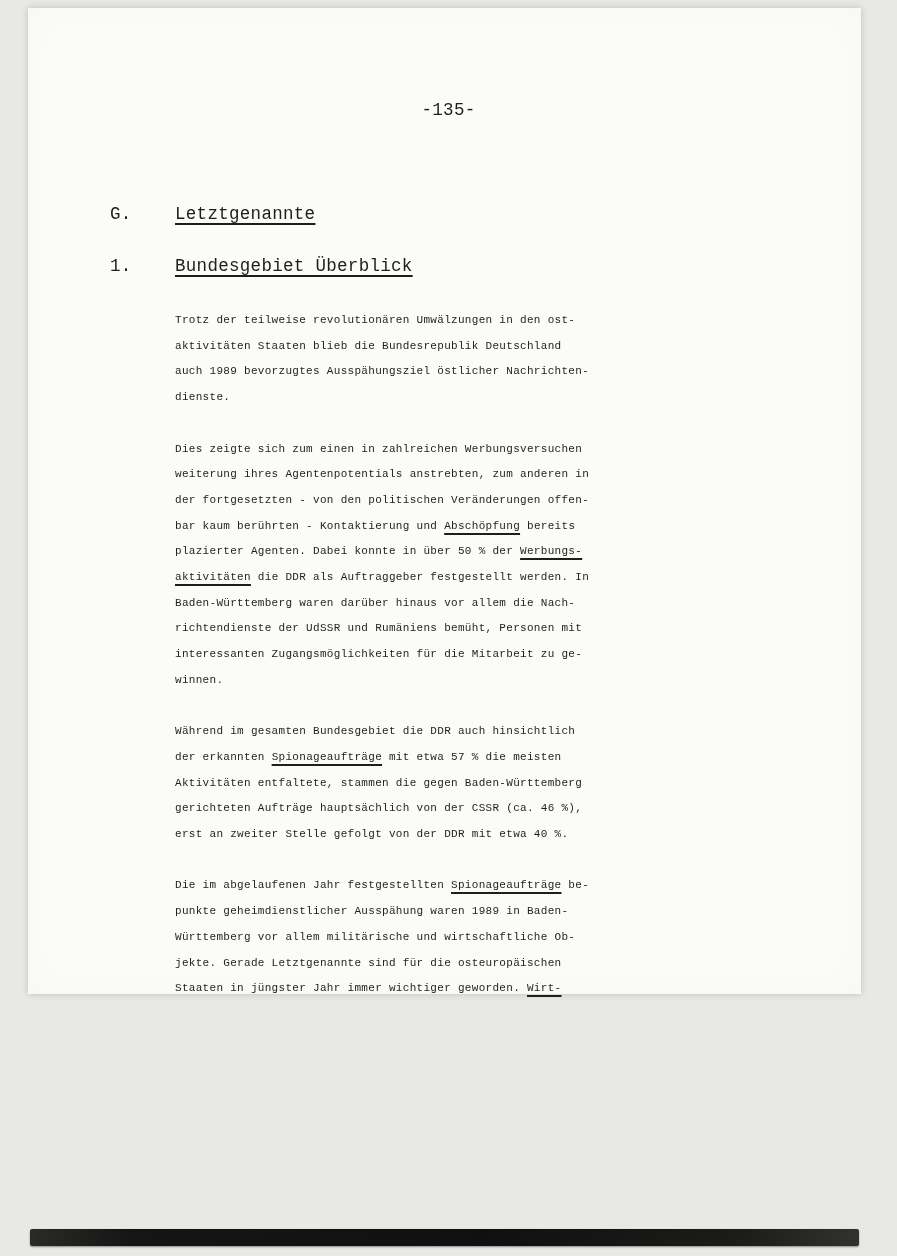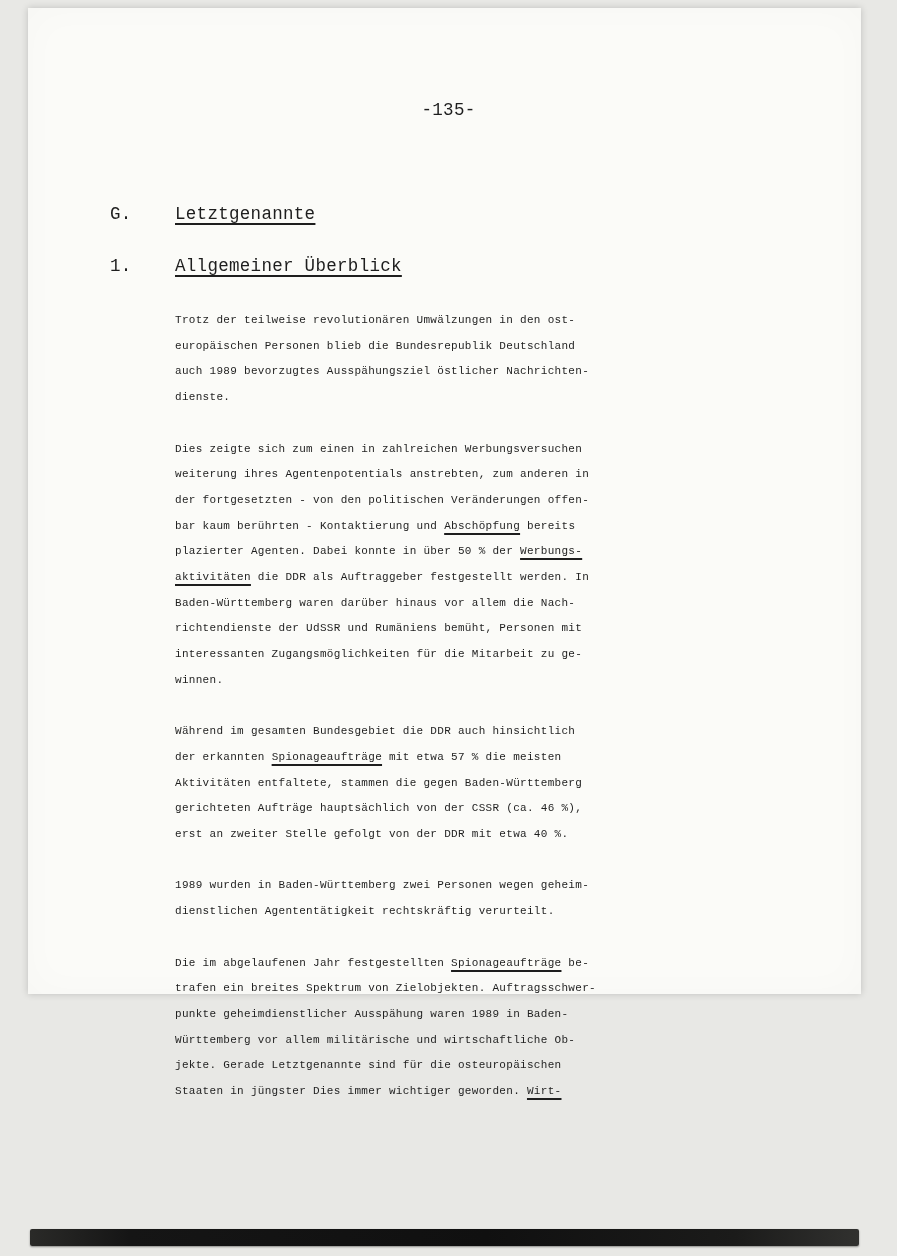--- a/index.html
+++ b/index.html
@@ -82,27 +82,27 @@
 
   <div class="page-number">-135-</div>
 
   <div class="heading-row" style="top:202px">
     <span class="label">G.</span>
     <span class="title">Letztgenannte</span>
   </div>
 
   <div class="heading-row" style="top:254px">
     <span class="label">1.</span>
-    <span class="title">Allgemeiner Überblick</span>
+    <span class="title">Bundesgebiet Überblick</span>
   </div>
 
   <div id="paragraphs" class="body-text">
       <div class="paragraph">
         <div class="line"><span>Trotz der teilweise revolutionären Umwälzungen in den ost-</span></div>
-        <div class="line"><span>europäischen Personen blieb die Bundesrepublik Deutschland</span></div>
+        <div class="line"><span>aktivitäten Staaten blieb die Bundesrepublik Deutschland</span></div>
         <div class="line"><span>auch 1989 bevorzugtes Ausspähungsziel östlicher Nachrichten-</span></div>
         <div class="line"><span>dienste.</span></div>
       </div>
       <div class="paragraph">
         <div class="line"><span>Dies zeigte sich zum einen in zahlreichen Werbungsversuchen</span></div>
         <div class="line"><span>weiterung ihres Agentenpotentials anstrebten, zum anderen in</span></div>
         <div class="line"><span>der fortgesetzten - von den politischen Veränderungen offen-</span></div>
         <div class="line"><span>bar kaum berührten - Kontaktierung und </span><span class="u">Abschöpfung</span><span> bereits</span></div>
         <div class="line"><span>plazierter Agenten. Dabei konnte in über 50 % der </span><span class="u">Werbungs-</span></div>
         <div class="line"><span class="u">aktivitäten</span><span> die DDR als Auftraggeber festgestellt werden. In</span></div>
@@ -112,28 +112,23 @@
         <div class="line"><span>winnen.</span></div>
       </div>
       <div class="paragraph">
         <div class="line"><span>Während im gesamten Bundesgebiet die DDR auch hinsichtlich</span></div>
         <div class="line"><span>der erkannten </span><span class="u">Spionageaufträge</span><span> mit etwa 57 % die meisten</span></div>
         <div class="line"><span>Aktivitäten entfaltete, stammen die gegen Baden-Württemberg</span></div>
         <div class="line"><span>gerichteten Aufträge hauptsächlich von der CSSR (ca. 46 %),</span></div>
         <div class="line"><span>erst an zweiter Stelle gefolgt von der DDR mit etwa 40 %.</span></div>
       </div>
       <div class="paragraph">
-        <div class="line"><span>1989 wurden in Baden-Württemberg zwei Personen wegen geheim-</span></div>
-        <div class="line"><span>dienstlichen Agententätigkeit rechtskräftig verurteilt.</span></div>
-      </div>
-      <div class="paragraph">
         <div class="line"><span>Die im abgelaufenen Jahr festgestellten </span><span class="u">Spionageaufträge</span><span> be-</span></div>
-        <div class="line"><span>trafen ein breites Spektrum von Zielobjekten. Auftragsschwer-</span></div>
         <div class="line"><span>punkte geheimdienstlicher Ausspähung waren 1989 in Baden-</span></div>
         <div class="line"><span>Württemberg vor allem militärische und wirtschaftliche Ob-</span></div>
         <div class="line"><span>jekte. Gerade Letztgenannte sind für die osteuropäischen</span></div>
-        <div class="line"><span>Staaten in jüngster Dies immer wichtiger geworden. </span><span class="u">Wirt-</span></div>
+        <div class="line"><span>Staaten in jüngster Jahr immer wichtiger geworden. </span><span class="u">Wirt-</span></div>
       </div>
     </div>
 
   <div class="scan-bar"></div>
 
 </div>
 
 </body></html>

